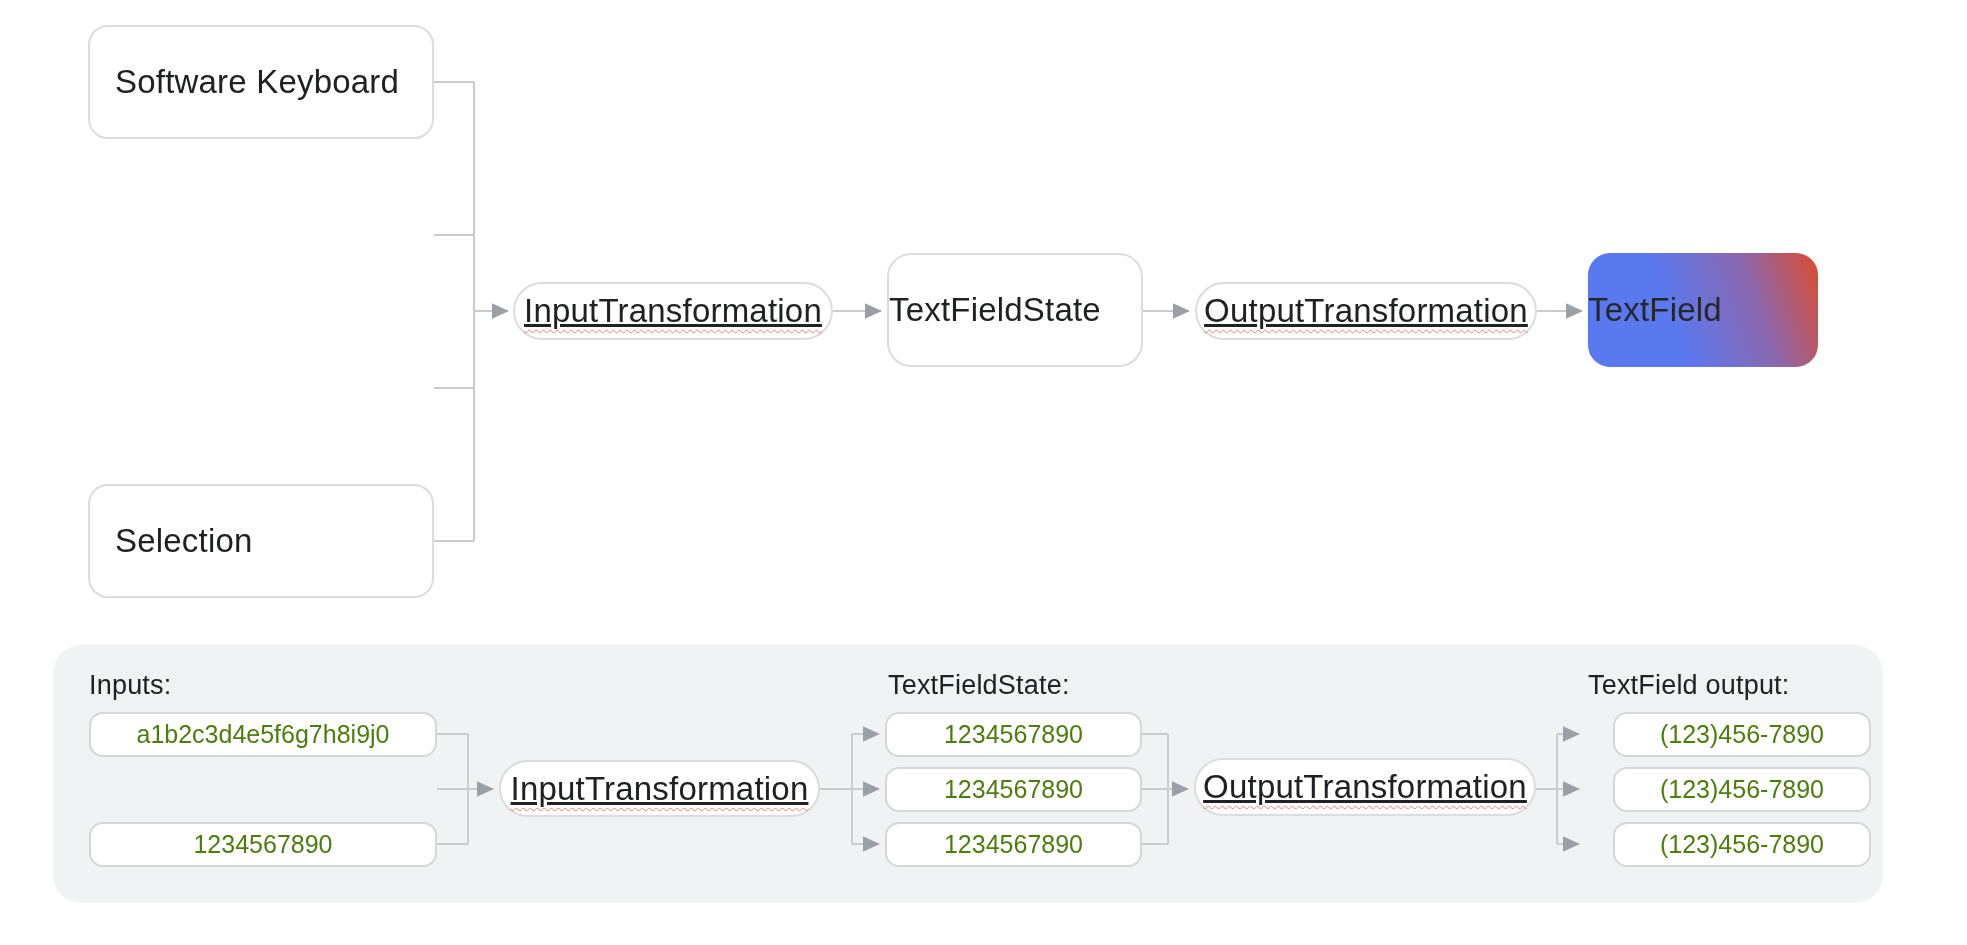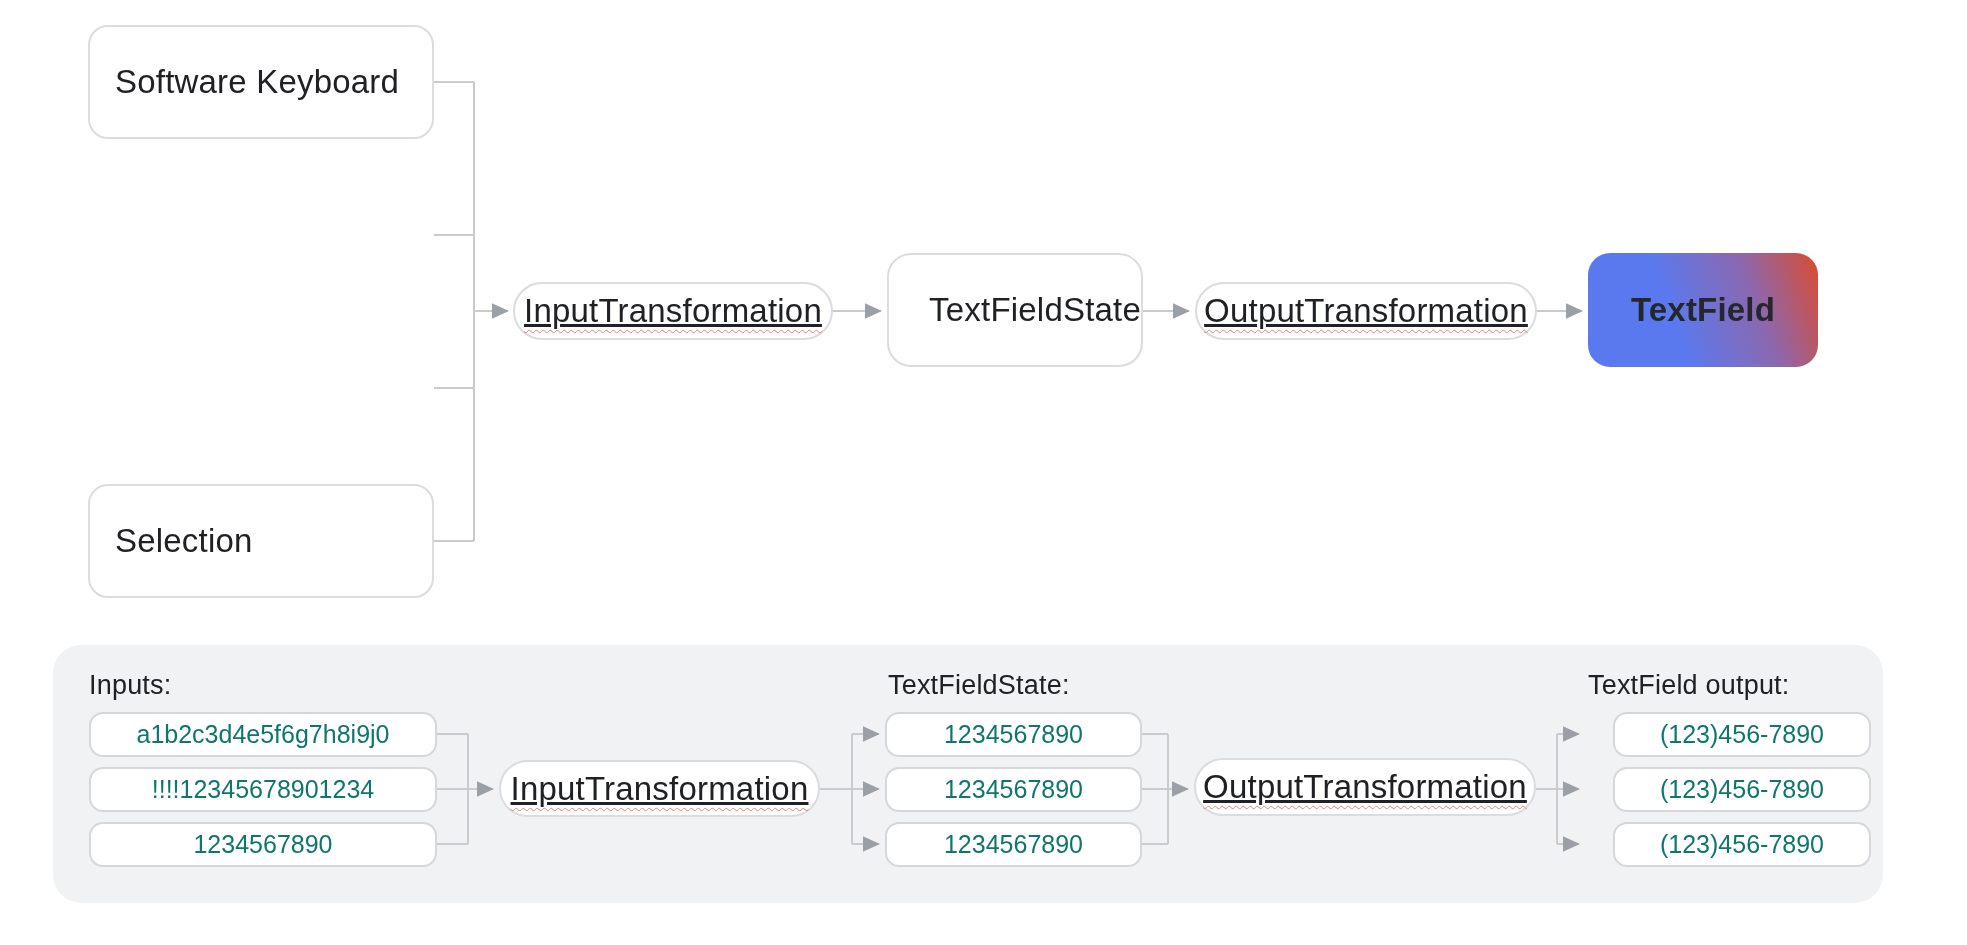--- a/index.html
+++ b/index.html
@@ -31,39 +31,39 @@
   .squiggle{
     text-decoration-line:underline;
     text-decoration-style:wavy;
     text-decoration-color:#e5837a;
     text-decoration-thickness:1px;
     text-underline-offset:7px;
   }
   .state-box{
     position:absolute;left:887px;top:253px;width:256px;height:114px;
     background:#fff;border:2px solid #dadce0;border-radius:24px;
-    display:flex;align-items:center;justify-content:flex-end;box-sizing:border-box;
+    display:flex;align-items:center;justify-content:flex-start;box-sizing:border-box;
     font-size:33px;letter-spacing:.2px;
   }
   .gradient-box{
     position:absolute;left:1588px;top:253px;width:230px;height:114px;
     background:linear-gradient(70deg,#5b79ee 38%,#8a68b0 70%,#d0503f 96%);
     border-radius:22px;
-    display:flex;align-items:center;justify-content:center;
-    font-size:33px;color:#26272c;letter-spacing:.2px;font-weight:bold;
+    display:flex;align-items:center;justify-content:flex-start;
+    font-size:33px;color:#26272c;letter-spacing:.2px;
   }
   .col-label{
     position:absolute;font-size:27px;font-weight:400;color:#202124;
     letter-spacing:.2px;
   }
   .small-box{
     position:absolute;height:45px;
     background:#fff;border:2px solid #d5d7da;border-radius:14px;
     display:flex;align-items:center;justify-content:center;box-sizing:border-box;
-    font-size:25px;color:#0f766e;
+    font-size:25px;color:#4d7c0f;
   }
   .sb-in{left:89px;width:348px;}
   .sb-state{left:885px;width:257px;}
   .sb-out{left:1568px;width:258px;margin-left:45px;}
   .r1{top:712px;} .r2{top:767px;} .r3{top:822px;}
 </style>
 </head>
 <body>
 
 <div class="canvas">
@@ -122,23 +122,20 @@
   </div>
 
   <div class="gradient-box">
     <span>TextField</span>
   </div>
 
   <div class="col-label" style="left:89px;top:670px">Inputs:</div>
   <div class="small-box sb-in r1">
     <span>a1b2c3d4e5f6g7h8i9j0</span>
   </div>
-  <div class="small-box sb-in r2">
-    <span>!!!!12345678901234</span>
-  </div>
   <div class="small-box sb-in r3">
     <span>1234567890</span>
   </div>
 
   <div class="pill" style="left:499px;top:760px;width:321px;height:57px">
     <span class="squiggle">InputTransformation</span>
   </div>
 
   <div class="col-label" style="left:888px;top:670px">TextFieldState:</div>
   <div class="small-box sb-state r1">

